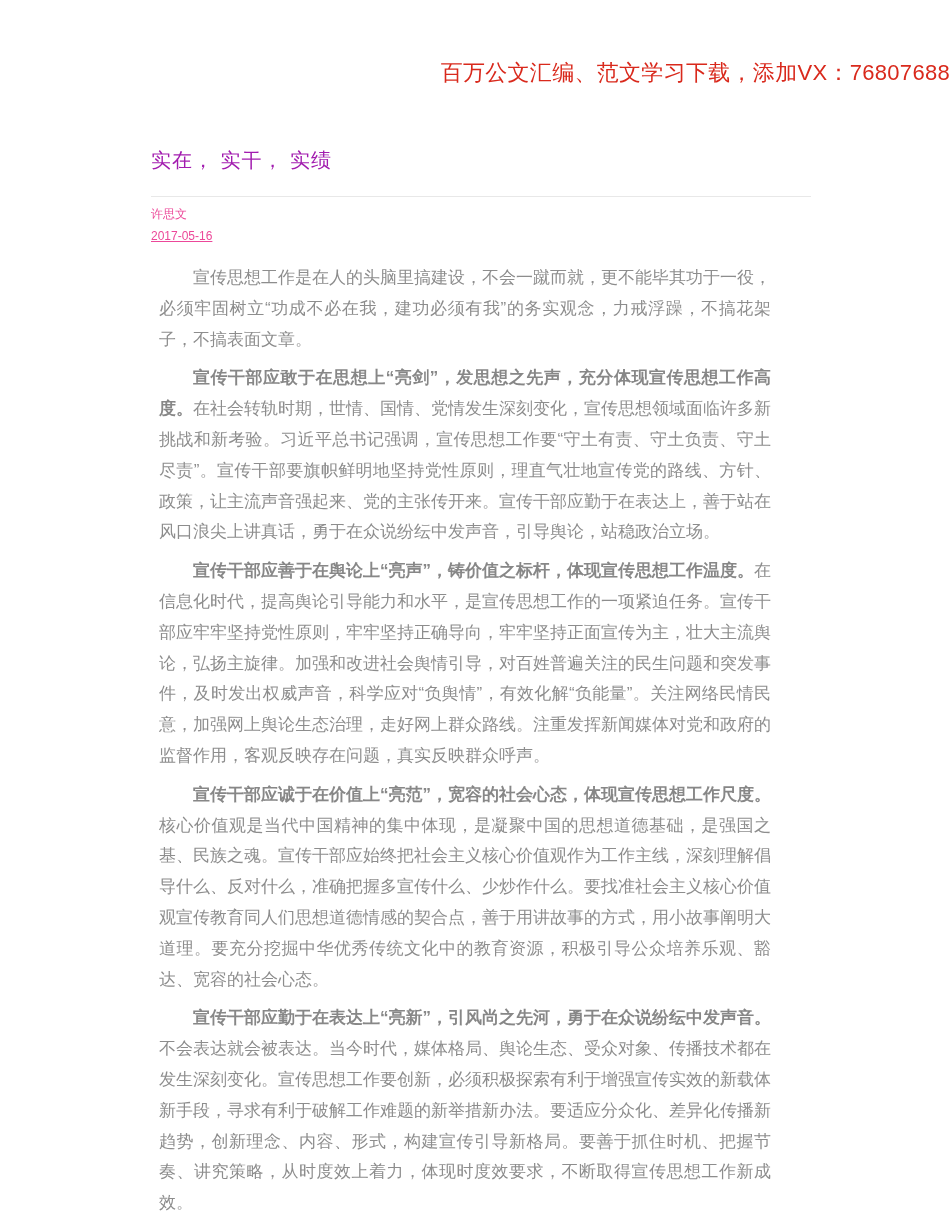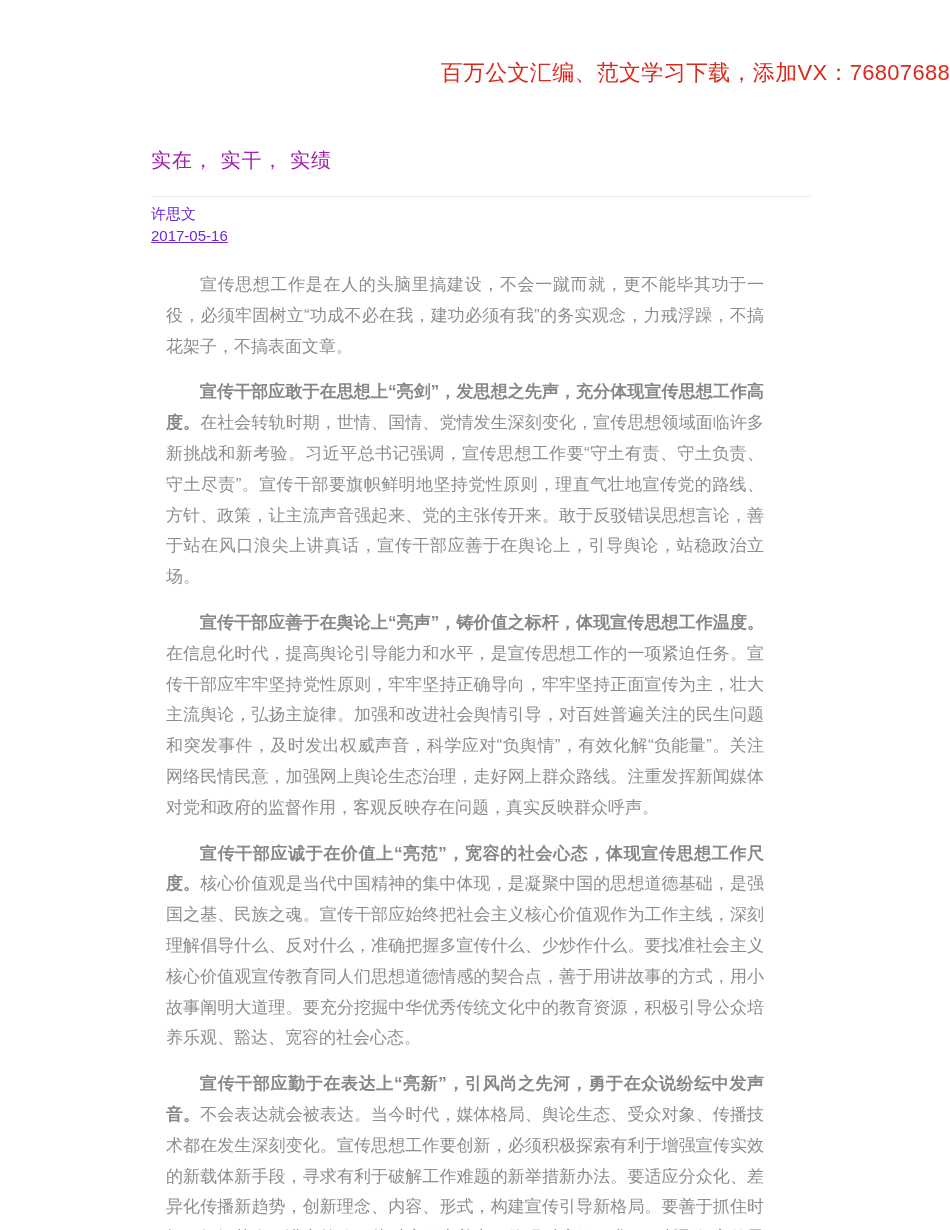--- a/index.html
+++ b/index.html
@@ -67,41 +67,41 @@
     width: 660px;
     height: 1px;
     background: #e8e8e8;
     border: 0;
   }
 
   .meta {
     position: absolute;
     top: 203px;
     left: 151px;
-    font-size: 15px;
+    font-size: 12px;
     line-height: 22px;
-    color: #6d28d9;
+    color: #ec4899;
   }
   .meta-author { display: block; }
   .meta-date   { display: block; text-decoration: underline; }
 
   .body-copy {
     position: absolute;
     top: 255px;
     left: 151px;
     width: 628px;
     font-size: 17px;
     line-height: 30.8px;
     color: #8d8d8d;
     text-align: justify;
     text-justify: inter-ideograph;
   }
 
   .body-copy p {
-    margin: 15px;
+    margin: 8px;
     text-indent: 2em;
   }
 
   .body-copy p b,
   .body-copy p .lead {
     font-weight: bold;
     color: #878787;
   }
 </style>
 </head>
@@ -117,20 +117,20 @@
 
     <hr class="title-rule">
 
     <div class="meta">
       <span class="meta-author">许思文</span>
       <span class="meta-date">2017-05-16</span>
     </div>
 
     <div class="body-copy" id="body-copy">
         <p><span>宣传思想工作是在人的头脑里搞建设，不会一蹴而就，更不能毕其功于一役，必须牢固树立“功成不必在我，建功必须有我”的务实观念，力戒浮躁，不搞花架子，不搞表面文章。</span></p>
-        <p><b class="lead">宣传干部应敢于在思想上“亮剑”，发思想之先声，充分体现宣传思想工作高度。</b><span>在社会转轨时期，世情、国情、党情发生深刻变化，宣传思想领域面临许多新挑战和新考验。习近平总书记强调，宣传思想工作要“守土有责、守土负责、守土尽责”。宣传干部要旗帜鲜明地坚持党性原则，理直气壮地宣传党的路线、方针、政策，让主流声音强起来、党的主张传开来。敢于反驳错误思想言论，善于站在风口浪尖上讲真话，宣传干部应善于在舆论上，引导舆论，站稳政治立场。</span></p>
+        <p><b class="lead">宣传干部应敢于在思想上“亮剑”，发思想之先声，充分体现宣传思想工作高度。</b><span>在社会转轨时期，世情、国情、党情发生深刻变化，宣传思想领域面临许多新挑战和新考验。习近平总书记强调，宣传思想工作要“守土有责、守土负责、守土尽责”。宣传干部要旗帜鲜明地坚持党性原则，理直气壮地宣传党的路线、方针、政策，让主流声音强起来、党的主张传开来。宣传干部应勤于在表达上，善于站在风口浪尖上讲真话，勇于在众说纷纭中发声音，引导舆论，站稳政治立场。</span></p>
         <p><b class="lead">宣传干部应善于在舆论上“亮声”，铸价值之标杆，体现宣传思想工作温度。</b><span>在信息化时代，提高舆论引导能力和水平，是宣传思想工作的一项紧迫任务。宣传干部应牢牢坚持党性原则，牢牢坚持正确导向，牢牢坚持正面宣传为主，壮大主流舆论，弘扬主旋律。加强和改进社会舆情引导，对百姓普遍关注的民生问题和突发事件，及时发出权威声音，科学应对“负舆情”，有效化解“负能量”。关注网络民情民意，加强网上舆论生态治理，走好网上群众路线。注重发挥新闻媒体对党和政府的监督作用，客观反映存在问题，真实反映群众呼声。</span></p>
         <p><b class="lead">宣传干部应诚于在价值上“亮范”，宽容的社会心态，体现宣传思想工作尺度。</b><span>核心价值观是当代中国精神的集中体现，是凝聚中国的思想道德基础，是强国之基、民族之魂。宣传干部应始终把社会主义核心价值观作为工作主线，深刻理解倡导什么、反对什么，准确把握多宣传什么、少炒作什么。要找准社会主义核心价值观宣传教育同人们思想道德情感的契合点，善于用讲故事的方式，用小故事阐明大道理。要充分挖掘中华优秀传统文化中的教育资源，积极引导公众培养乐观、豁达、宽容的社会心态。</span></p>
         <p><b class="lead">宣传干部应勤于在表达上“亮新”，引风尚之先河，勇于在众说纷纭中发声音。</b><span>不会表达就会被表达。当今时代，媒体格局、舆论生态、受众对象、传播技术都在发生深刻变化。宣传思想工作要创新，必须积极探索有利于增强宣传实效的新载体新手段，寻求有利于破解工作难题的新举措新办法。要适应分众化、差异化传播新趋势，创新理念、内容、形式，构建宣传引导新格局。要善于抓住时机、把握节奏、讲究策略，从时度效上着力，体现时度效要求，不断取得宣传思想工作新成效。</span></p>
       </div>
 
   </div>
 </div>
 
 </body></html>

